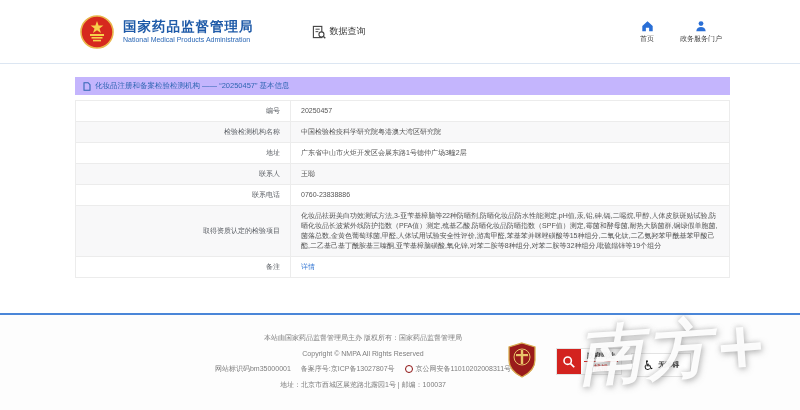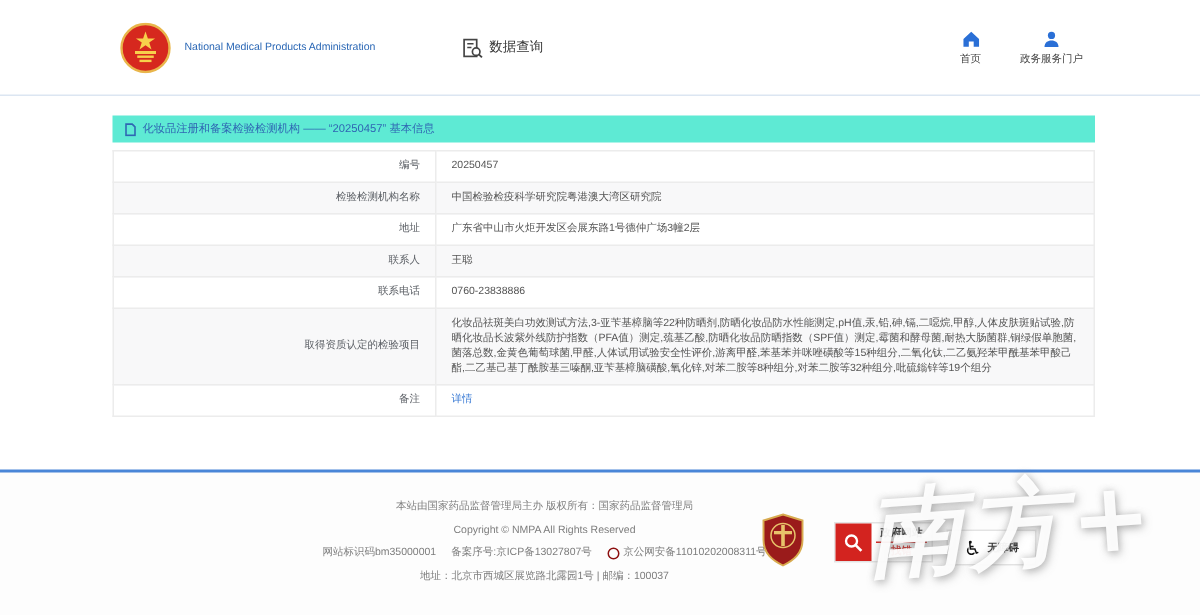--- a/index.html
+++ b/index.html
@@ -13,21 +13,21 @@
   .brand-cn { font-size:13.5px; font-weight:bold; color:#1e5aa8; letter-spacing:1px; line-height:16px; }
   .brand-en { font-size:7px; color:#2a67b5; line-height:9px; }
   .dataquery { margin-left:58px; display:flex; align-items:center; gap:4px; cursor:pointer; }
   .dataquery-label { font-size:9px; font-weight:normal; color:#333; }
   .hspacer { flex:1; }
   .hnav { display:flex; gap:26px; }
   .hnav-item { display:flex; flex-direction:column; align-items:center; gap:2px; cursor:pointer; }
   .hnav-label { font-size:7px; color:#444; }
 
   
-  .title-strip { margin:13px 0 5px 75px; width:655px; background:#5eead4; padding:4px 8px; display:flex; align-items:center; gap:4px; }
+  .title-strip { margin:13px 0 5px 75px; width:655px; background:#c4b5fd; padding:4px 8px; display:flex; align-items:center; gap:4px; }
   .title-text { font-size:7.5px; color:#2f66b3; }
 
   
   table.info { margin-left:75px; width:655px; border-collapse:collapse; font-size:7px; color:#555; }
   table.info td { border:1px solid #ececec; padding:5px 10px; line-height:10px; }
   td.lbl { width:215px; text-align:right; color:#5c6066; }
   tr.alt { background:#f8f8f9; }
   td.longtext { line-height:12.5px; padding:6px 10px; }
   a.detail { color:#3a7bd5; text-decoration:none; cursor:pointer; }
 
@@ -60,20 +60,21 @@
     <div class="logo">
       <svg viewBox="0 0 34 34" width="34" height="34">
         <circle cx="17" cy="17" r="16" fill="#d6281e" stroke="#e9b64b" stroke-width="1.6"></circle>
         <polygon points="17,6 18.6,10.6 23.4,10.6 19.5,13.4 21,18 17,15.2 13,18 14.5,13.4 10.6,10.6 15.4,10.6" fill="#f7d04b"></polygon>
         <rect x="10" y="19" width="14" height="2" fill="#f7d04b"></rect>
         <rect x="11.5" y="22" width="11" height="1.6" fill="#f7d04b"></rect>
         <rect x="13" y="24.8" width="8" height="1.6" fill="#f7d04b"></rect>
       </svg>
     </div>
     <div class="brand">
+      <div class="brand-cn">国家药品监督管理局</div>
       <div class="brand-en">National Medical Products Administration</div>
     </div>
     <div class="dataquery">
       <svg width="14" height="14" viewBox="0 0 20 20">
         <rect x="2" y="2" width="12" height="16" fill="none" stroke="#444" stroke-width="1.6"></rect>
         <line x1="5" y1="6" x2="11" y2="6" stroke="#444" stroke-width="1.4"></line>
         <line x1="5" y1="9.5" x2="9" y2="9.5" stroke="#444" stroke-width="1.4"></line>
         <circle cx="13.5" cy="13.5" r="3.6" fill="#fff" stroke="#444" stroke-width="1.6"></circle>
         <line x1="16" y1="16" x2="19" y2="19" stroke="#444" stroke-width="1.8"></line>
       </svg>

